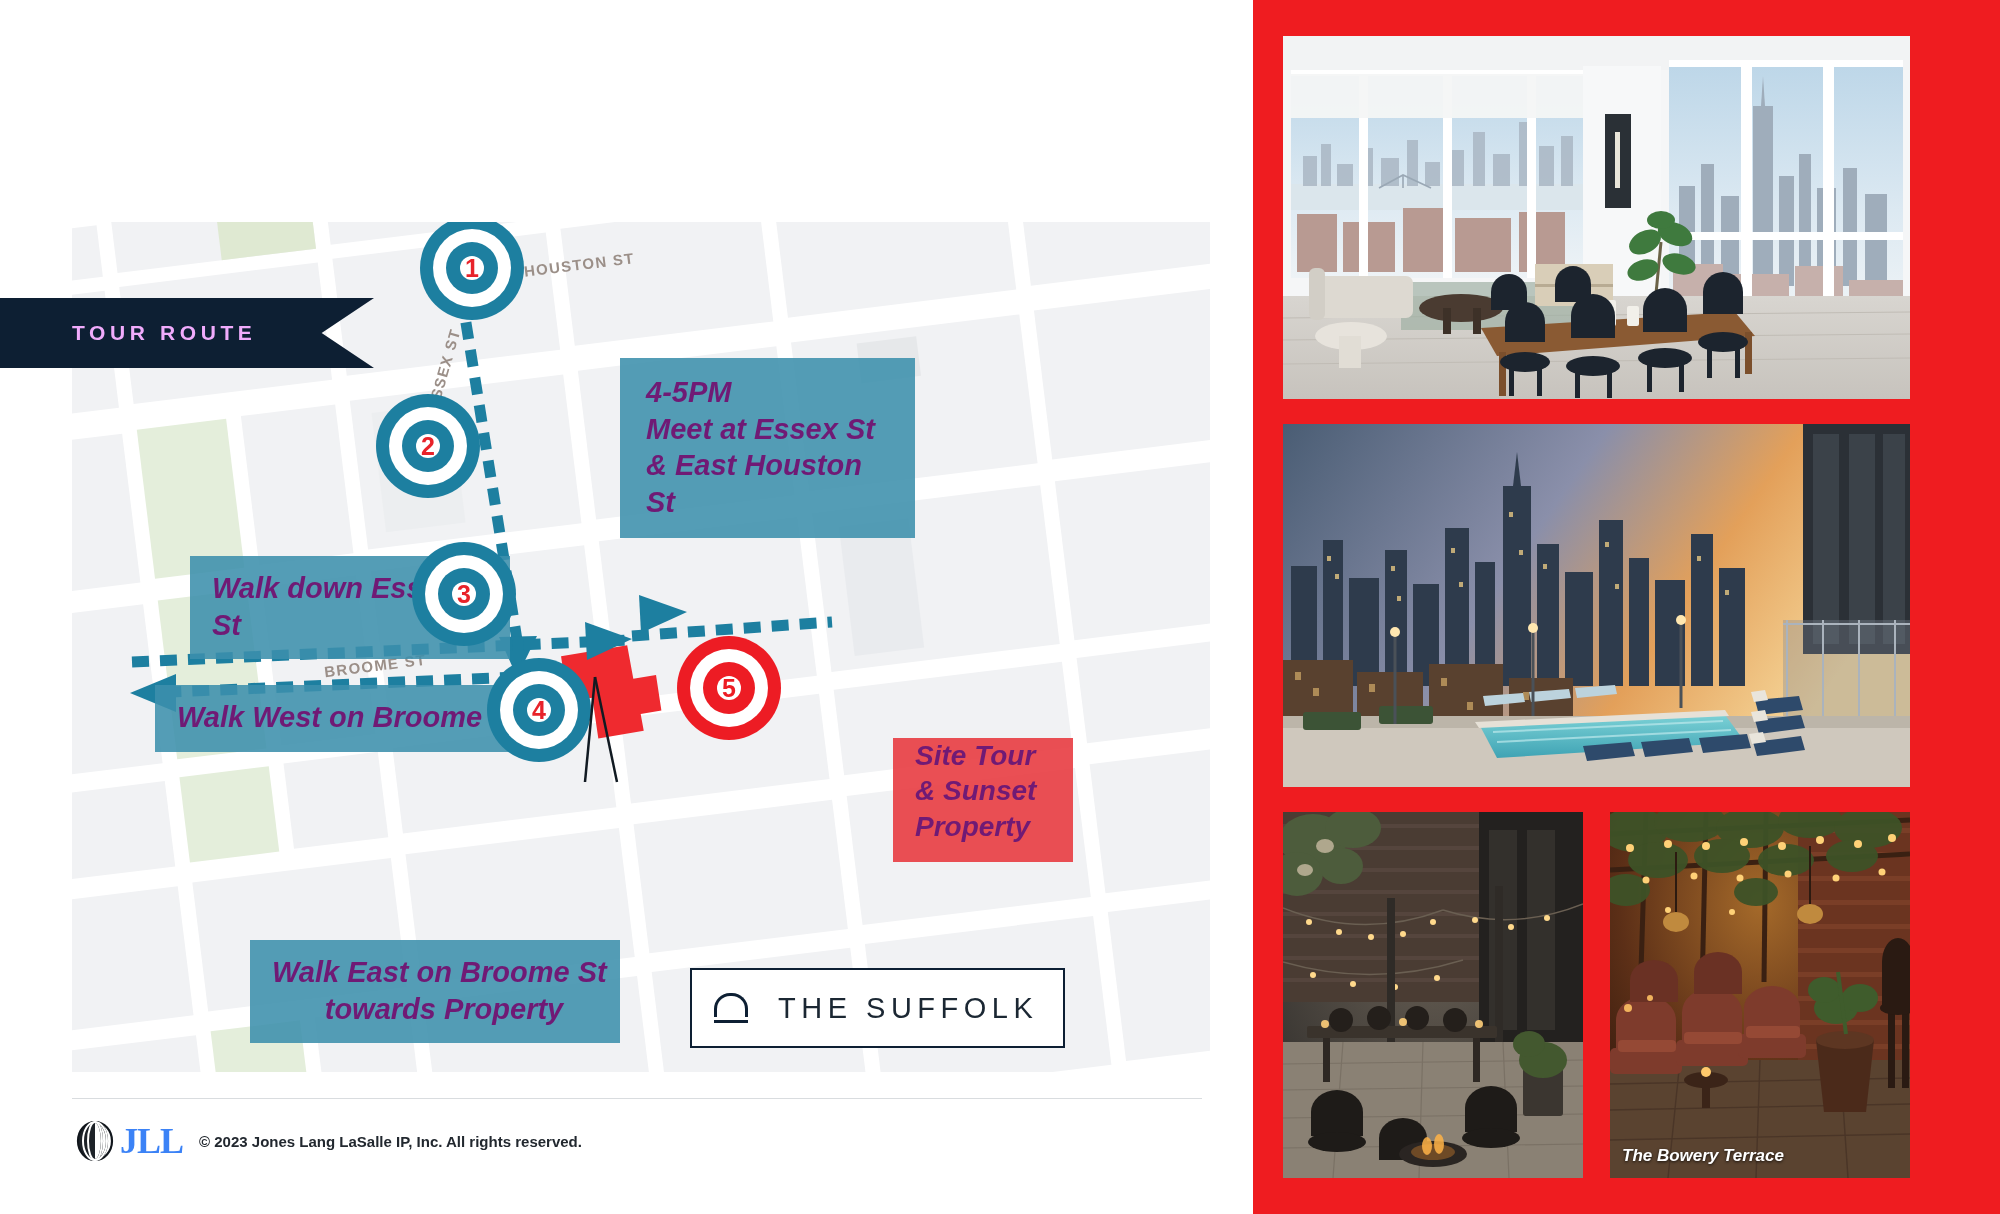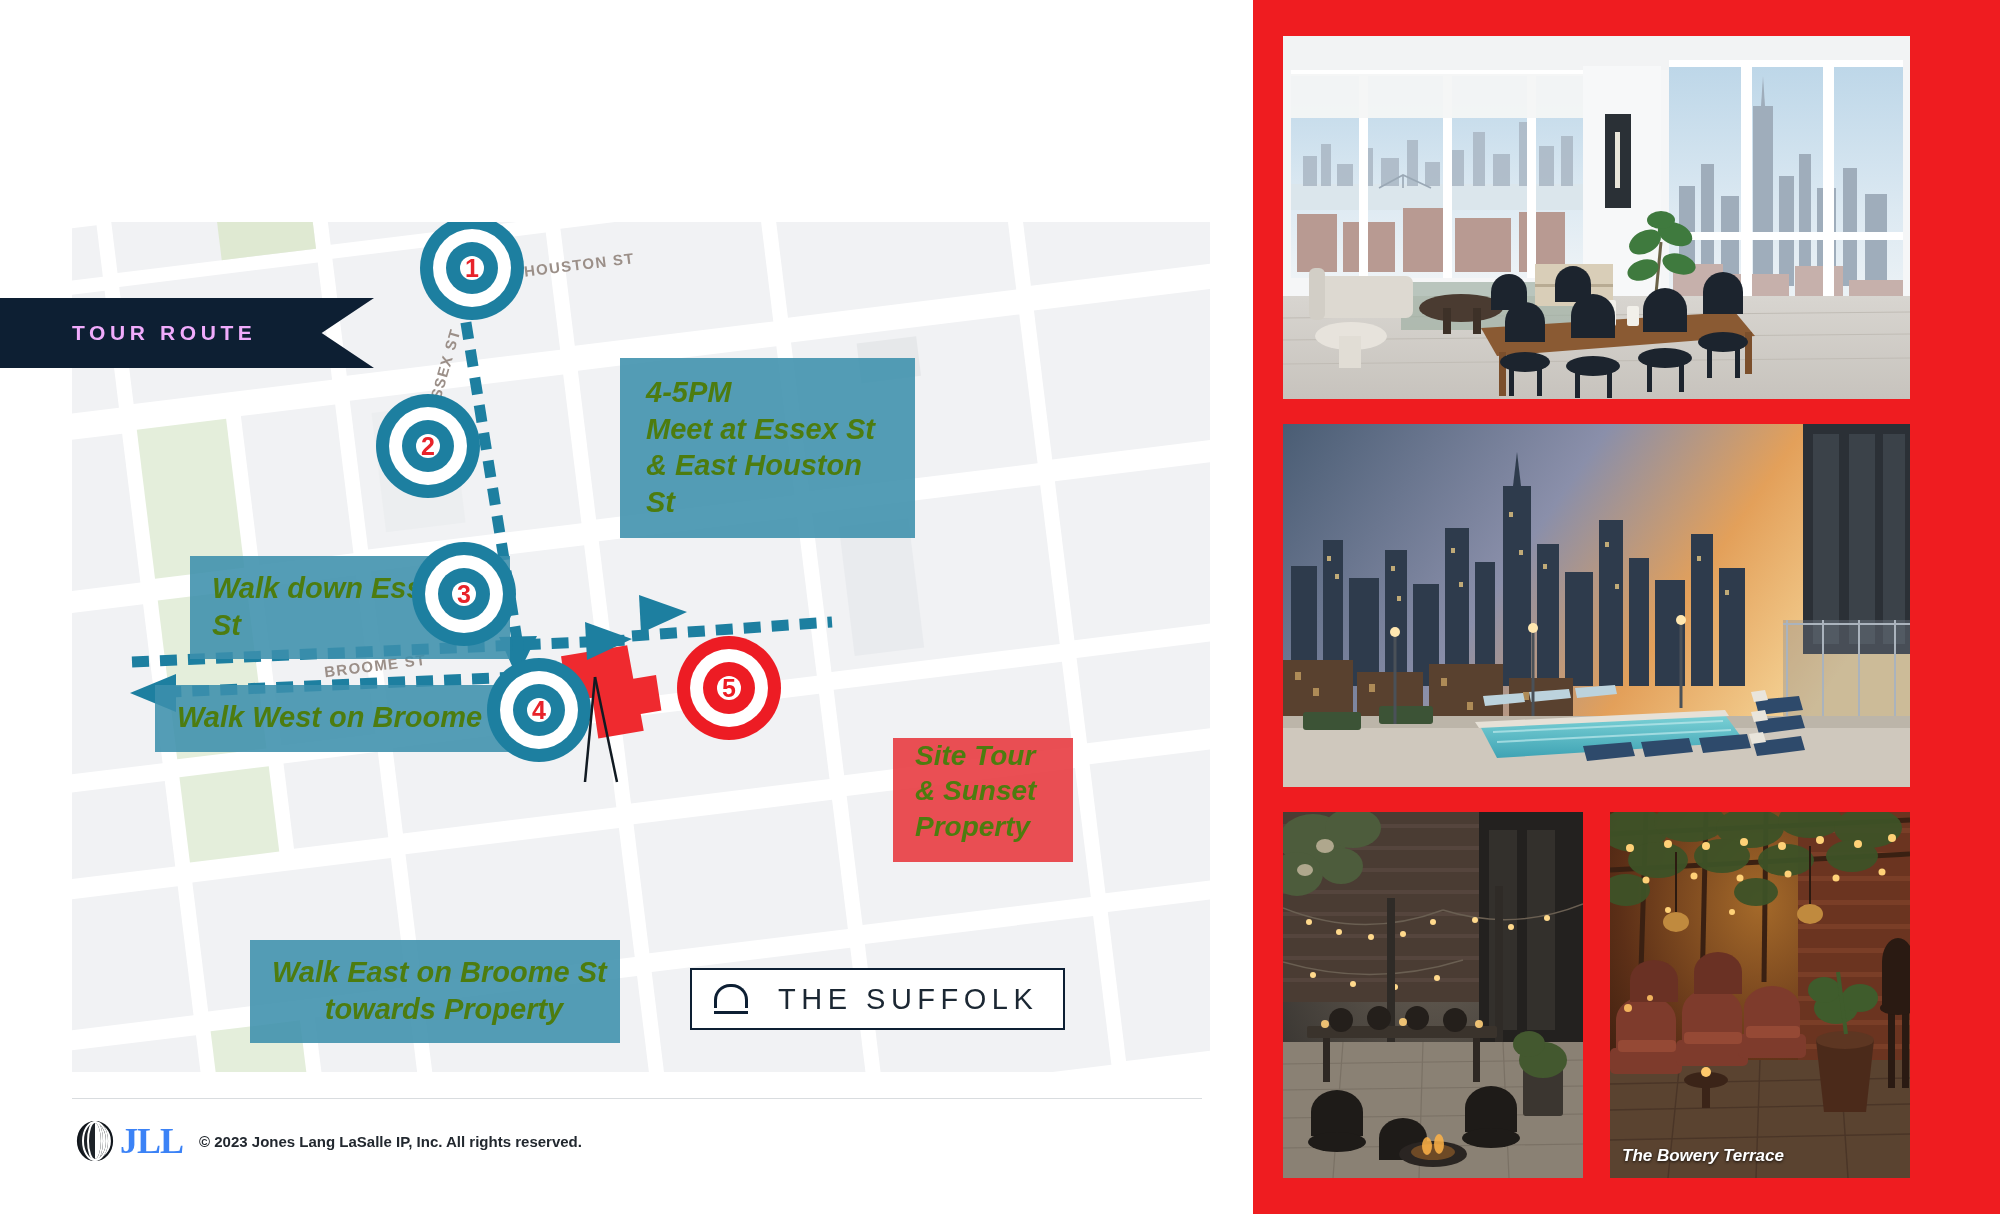--- a/index.html
+++ b/index.html
@@ -38,21 +38,21 @@
     display:flex; align-items:center;
     clip-path: polygon(0 0, 100% 0, 100% 0, 86% 50%, 100% 100%, 0 100%);
     z-index:30;
   }
   #ribbon .txt{
     margin-left:72px; font-size:21px; font-weight:700; letter-spacing:4.6px; color:#f0abfc;
   }
 
   
   .callout{
-    position:absolute; color:#4d7c0f; font-style:italic; font-weight:700;
+    position:absolute; color:#701a75; font-style:italic; font-weight:700;
     line-height:1.26; z-index:24;
     font-family:"Liberation Sans", sans-serif;
   }
   .callout.teal{ background:rgba(60,143,172,0.88); }
   .callout.red { background:rgba(232,60,65,0.90); }
 
   #c1{ left:620px; top:358px; width:295px; padding:16px 20px 18px 26px; font-size:29px; }
   #c2{ left:190px; top:556px; width:320px; padding:14px 20px 16px 22px; font-size:29px; }
   #c3{ left:155px; top:685px; width:385px; padding:14px 20px 16px 22px; font-size:29px; }
   #c4{ left:250px; top:940px; width:370px; padding:14px 4px 16px 22px; font-size:29px; }
@@ -73,21 +73,21 @@
   .m-lg .r3{ position:absolute; inset:26px; border-radius:50%; }
   .m-lg .r4{ position:absolute; inset:40px; border-radius:50%; background:#fff;
              display:flex; align-items:center; justify-content:center;
              font-size:25px; font-weight:700; }
 
   
   #bldg{ position:absolute; z-index:21; }
 
   
   #suffolk{
-    position:absolute; left:690px; top:968px; width:375px; height:62px;
+    position:absolute; left:690px; top:968px; width:375px; height:80px;
     background:#fff; border:2px solid #0d1f33; z-index:30;
     display:flex; align-items:center; padding-left:22px;
   }
   #suffolk .mark{ width:34px; height:30px; position:relative; margin-right:30px; }
   #suffolk .mark .arch{
     position:absolute; left:0; top:0; width:34px; height:24px;
     border:3px solid #0d1f33; border-bottom:none;
     border-top-left-radius:16px; border-top-right-radius:16px;
   }
   #suffolk .mark .base{ position:absolute; left:0; bottom:0; width:34px; height:3px; background:#0d1f33; }

